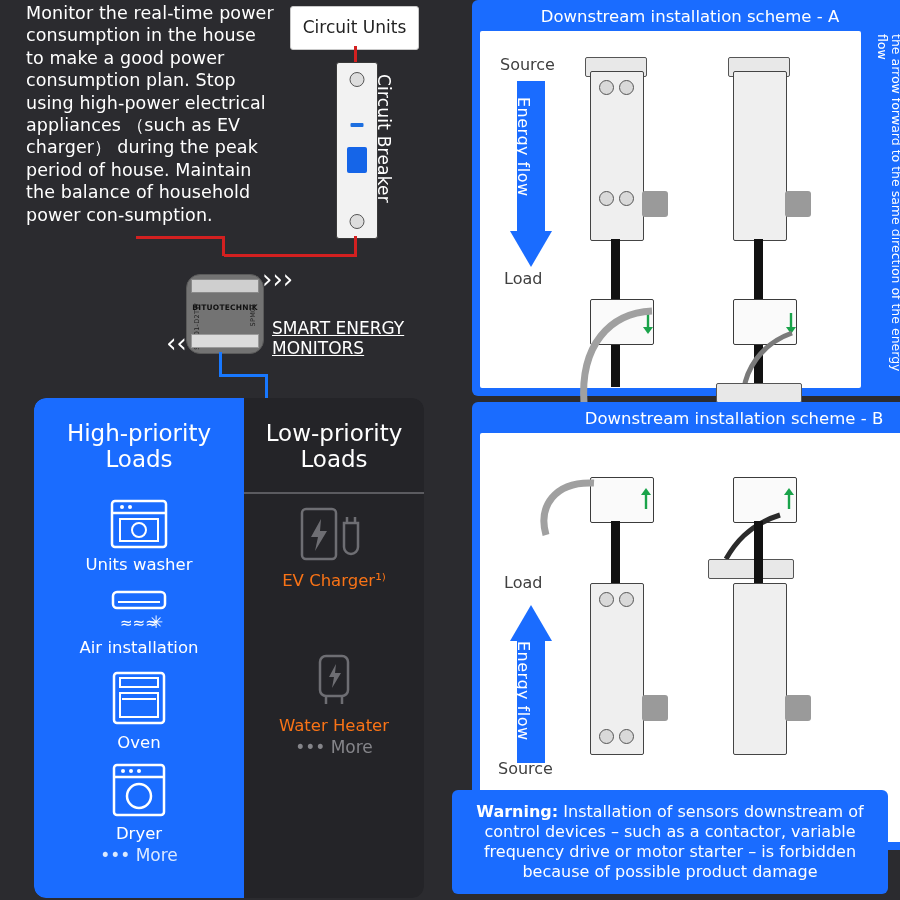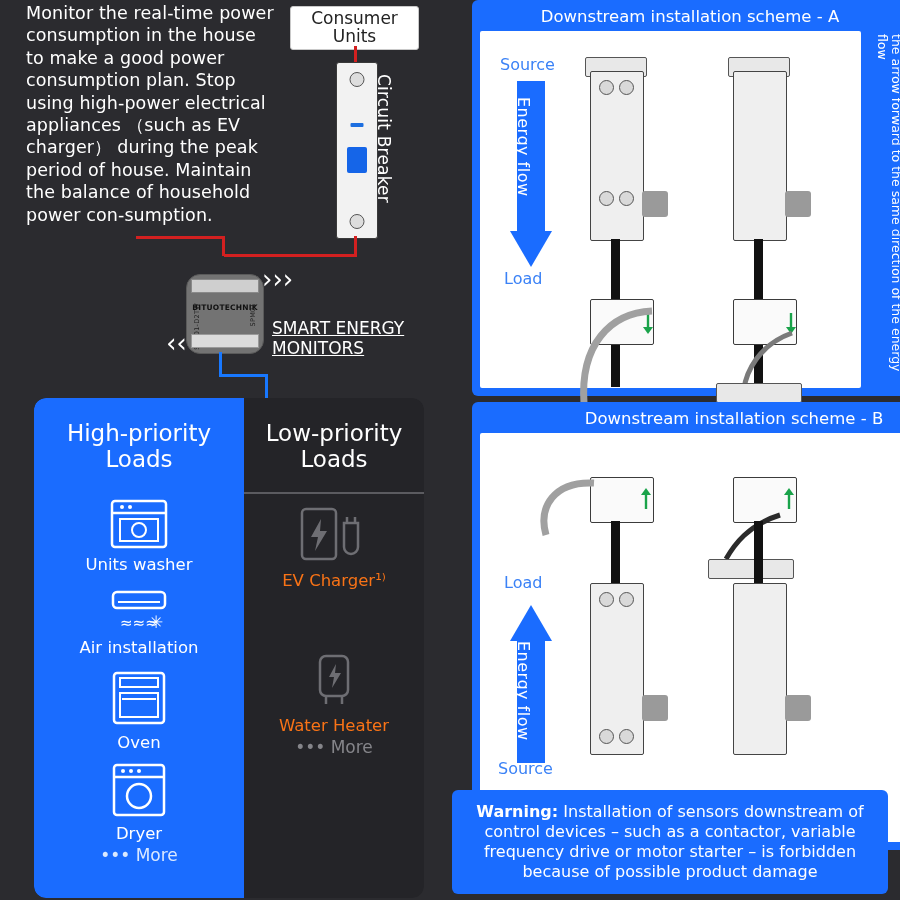--- a/index.html
+++ b/index.html
@@ -156,31 +156,31 @@
   .term{position:absolute;width:13px;height:13px;border-radius:50%;background:#d9d9d9;border:1.3px solid #555;}
   .blk{position:absolute;background:#111;}
   .grey{position:absolute;background:#9a9a9a;border-radius:3px;}
   .ct{
     position:absolute;background:#fafafa;border:1.5px solid #3b3b3b;border-radius:2px;
   }
   .arr-lab{
     position:absolute;writing-mode:vertical-rl;color:#fff;font-size:16px;letter-spacing:.5px;
   }
   .bigarrow{position:absolute;}
-  .src-lab{position:absolute;font-size:16px;color:#3b82f6;}
+  .src-lab{position:absolute;font-size:16px;color:#404040;}
   .strip{position:absolute;background:#e8e8e8;border:1.3px solid #555;border-radius:2px;}
 </style>
 </head>
 <body>
 
 <div class="page">
 
   <div class="intro-text">Monitor the real-time power consumption in the house to make a good power consumption plan. Stop using high-power electrical appliances （such as EV charger） during the peak period of house. Maintain the balance of household power con-sumption.</div>
 
-  <div class="consumer-units">Consumer Units</div>
+  <div class="consumer-units">Circuit Units</div>
 
   <div class="wire-red-v"></div>
   <div class="breaker">
     <span class="screw top"></span>
     <span class="slot"></span>
     <span class="toggle"></span>
     <span class="screw bot"></span>
   </div>
   <div class="breaker-label">Circuit Breaker</div>
 

